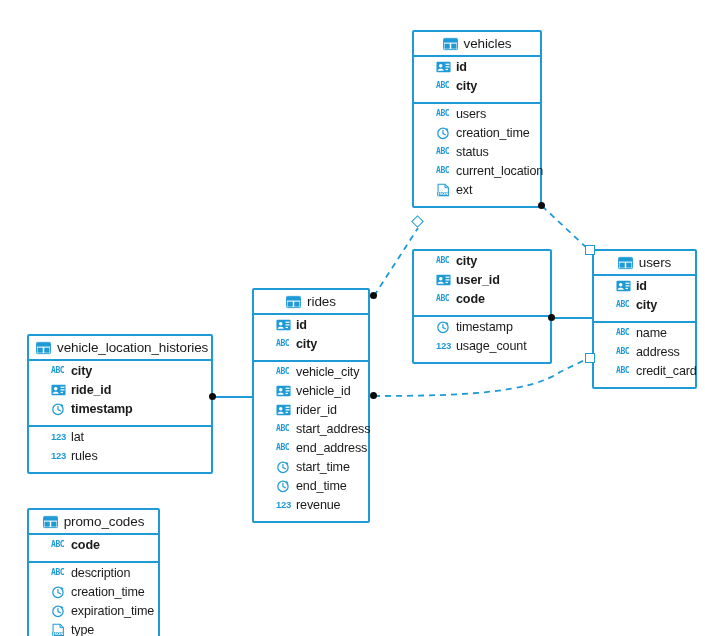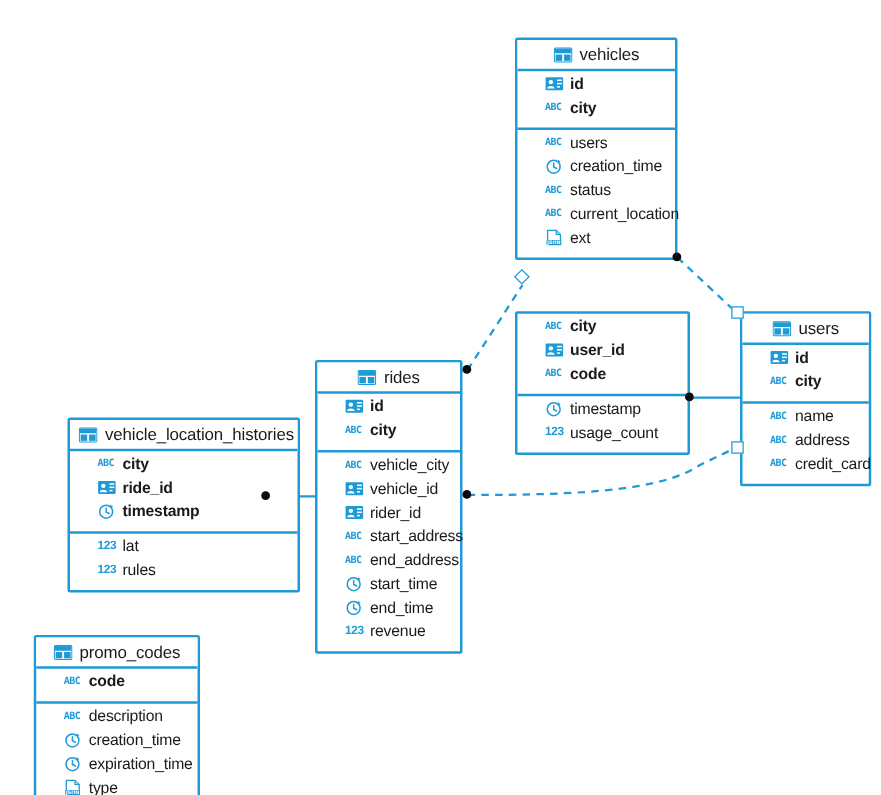--- a/index.html
+++ b/index.html
@@ -323,21 +323,21 @@
             <path d="M7.4 4.2 L7.4 7.6 L10 8.9" fill="none" stroke="#1e9ad6" stroke-width="1.25" stroke-linecap="round"></path>
           </svg>
           <span class="field-name">end_time</span>
         </div>
         <div class="field-row">
           <div class="ico ico-123">123</div>
           <span class="field-name">revenue</span>
         </div>
       </div>
     </div>
-    <div class="table-node" style="left: 27px; top: 334px; width: 186px; margin-left: 27px;">
+    <div class="table-node" style="left: 27px; top: 334px; width: 186px;">
       <div class="tbl-header left-align">
         <svg viewBox="0 0 16 14" class="ico">
           <rect x="0.5" y="1" width="15" height="12" rx="1" fill="#ffffff" stroke="#1e9ad6" stroke-width="1"></rect>
           <rect x="1" y="1.5" width="14" height="4" fill="#1e9ad6"></rect>
           <rect x="1.6" y="6.6" width="5.6" height="5.4" fill="#1e9ad6"></rect>
           <rect x="8.8" y="6.6" width="5.6" height="5.4" fill="#1e9ad6"></rect>
         </svg>
         <span class="tbl-title">vehicle_location_histories</span>
       </div>
       <div class="field-group">

